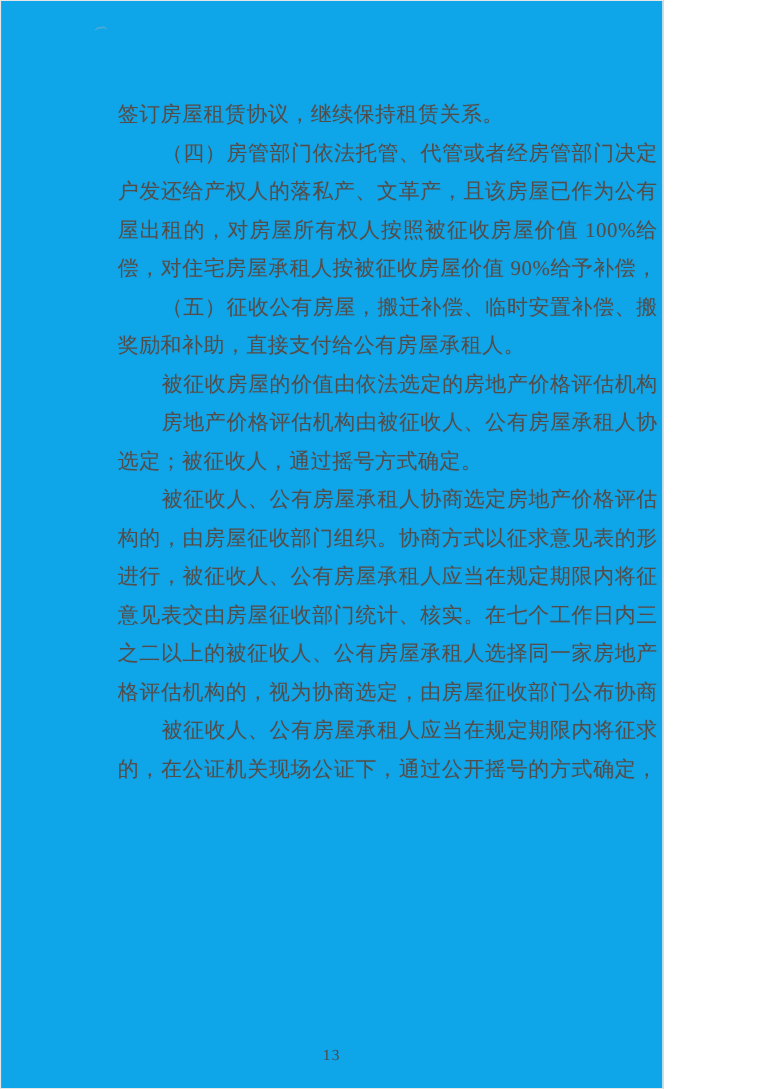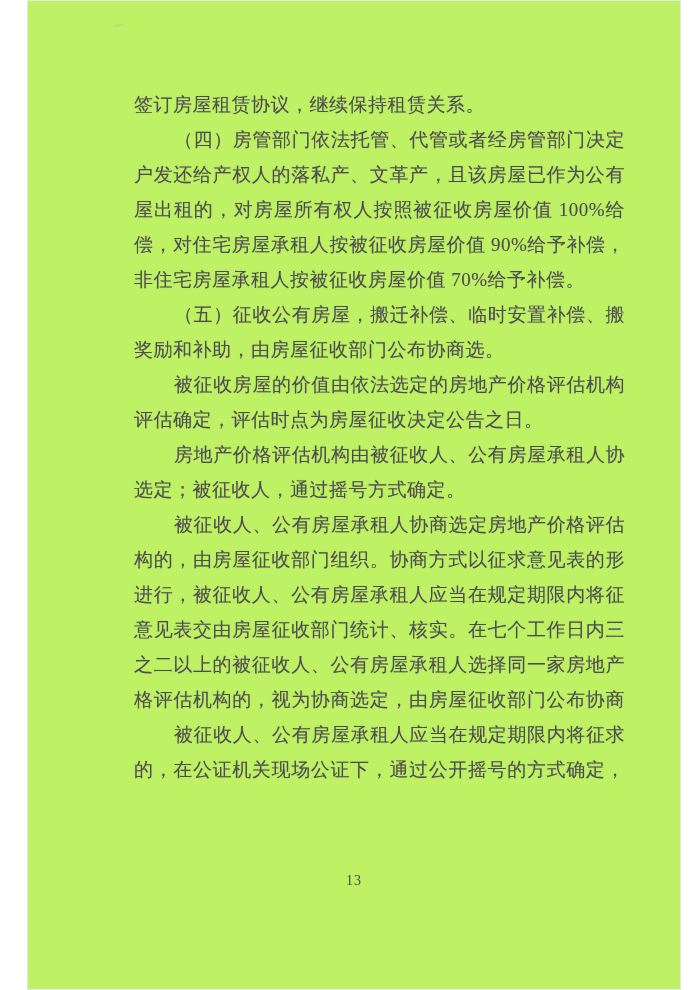--- a/index.html
+++ b/index.html
@@ -2,28 +2,27 @@
 <html><head>
 <meta charset="utf-8">
 <style>
   html, body {
     margin: 0;
     padding: 0;
     background: #ffffff;
   }
   .page {
     position: relative;
-    width: 654px;
+    width: 603px;
     height: 990px;
-    background: #bef264;
+    background: #0ea5e9;
     overflow: hidden;
     font-family: "Liberation Serif", "DejaVu Serif", serif;
     color: #4e4e4e;
     box-shadow: inset 0 0 0 1px #e6e6e6;
-    margin-left: 27px;
   }
   .text-block {
     position: absolute;
     left: 107px;
     top: 87px;
     width: 491px;
   }
   .para {
     margin: 0;
     padding: 0;
@@ -47,21 +46,21 @@
   .line.indent {
     text-indent: 40px;
   }
   .para.heading .line {
     font-weight: bold;
     color: #444444;
     text-shadow: 0 0 1px rgba(95,95,95,0.55);
   }
   .page-number {
     position: absolute;
-    top: 870px;
+    top: 950px;
     left: 0;
     width: 100%;
     text-align: center;
     font-size: 14px;
     line-height: 22px;
     letter-spacing: 1px;
     color: #4a4a4a;
   }
   
   .scan-artifact {
@@ -82,29 +81,27 @@
   <div class="scan-artifact"></div>
   <div class="text-block">
       <div class="para body">
         <div class="line">签订房屋租赁协议，继续保持租赁关系。</div>
       </div>
       <div class="para body">
         <div class="line fill indent">（四）房管部门依法托管、代管或者经房管部门决定带</div>
         <div class="line fill">户发还给产权人的落私产、文革产，且该房屋已作为公有房</div>
         <div class="line fill">屋出租的，对房屋所有权人按照被征收房屋价值 100%给予补</div>
         <div class="line fill">偿，对住宅房屋承租人按被征收房屋价值 90%给予补偿，对</div>
-        <div class="line">非住宅房屋承租人按被征收房屋价值 70%给予补偿。</div>
       </div>
       <div class="para body">
         <div class="line fill indent">（五）征收公有房屋，搬迁补偿、临时安置补偿、搬迁</div>
-        <div class="line">奖励和补助，由房屋征收部门公布协商选。</div>
+        <div class="line">奖励和补助，直接支付给公有房屋承租人。</div>
       </div>
       <div class="para body">
         <div class="line fill indent">被征收房屋的价值由依法选定的房地产价格评估机构</div>
-        <div class="line">评估确定，评估时点为房屋征收决定公告之日。</div>
       </div>
       <div class="para body">
         <div class="line fill indent">房地产价格评估机构由被征收人、公有房屋承租人协商</div>
         <div class="line">选定；被征收人，通过摇号方式确定。</div>
       </div>
       <div class="para body">
         <div class="line fill indent">被征收人、公有房屋承租人协商选定房地产价格评估机</div>
         <div class="line fill">构的，由房屋征收部门组织。协商方式以征求意见表的形式</div>
         <div class="line fill">进行，被征收人、公有房屋承租人应当在规定期限内将征求</div>
         <div class="line fill">意见表交由房屋征收部门统计、核实。在七个工作日内三分</div>

